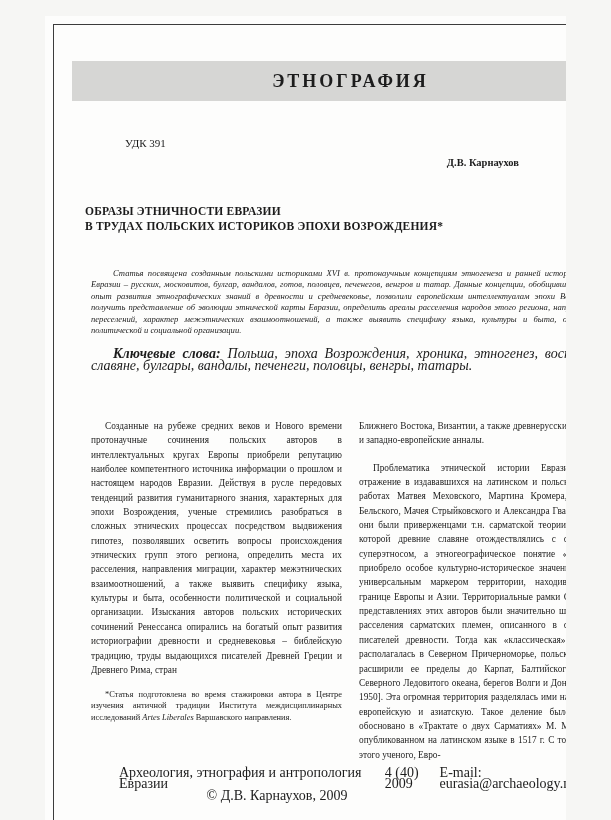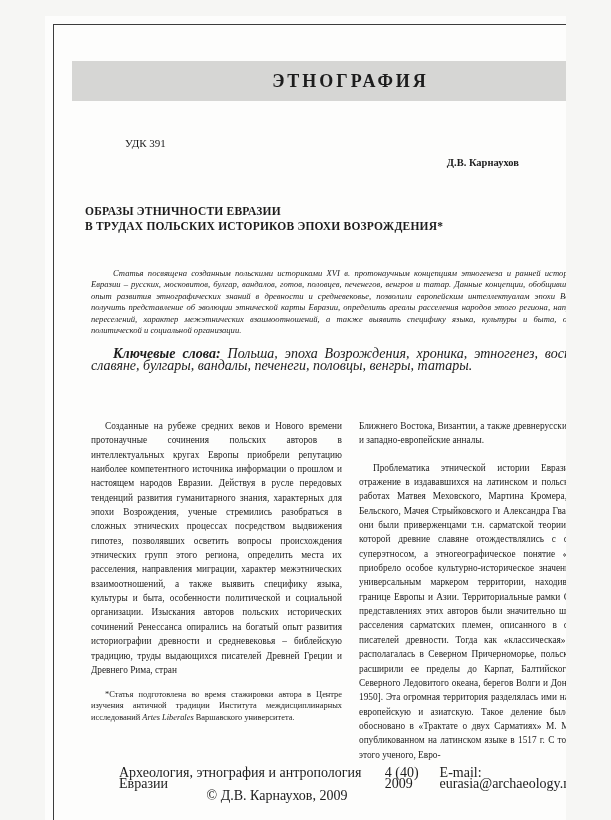--- a/index.html
+++ b/index.html
@@ -70,21 +70,21 @@
   </div>
 
   <div class="abstract-block">
     <p class="abstract">Статья посвящена созданным польскими историками XVI в. протонаучным концепциям этногенеза и ранней истории народов Евразии – русских, московитов, булгар, вандалов, готов, половцев, печенегов, венгров и татар. Данные концепции, обобщившие богатый опыт развития этнографических знаний в древности и средневековье, позволили европейским интеллектуалам эпохи Возрождения получить представление об эволюции этнической карты Евразии, определить ареалы расселения народов этого региона, направления их переселений, характер межэтнических взаимоотношений, а также выявить специфику языка, культуры и быта, особенности политической и социальной организации.</p>
     <p class="keywords"><span class="kw-label">Ключевые слова:</span><span> Польша, эпоха Возрождения, хроника, этногенез, восточные славяне, булгары, вандалы, печенеги, половцы, венгры, татары.</span></p>
   </div>
 
   <div class="columns">
     <div class="col">
       <p class="indent">Созданные на рубеже средних веков и Нового времени протонаучные сочинения польских авторов в интеллектуальных кругах Европы приобрели репутацию наиболее компетентного источника информации о прошлом и настоящем народов Евразии. Действуя в русле передовых тенденций развития гуманитарного знания, характерных для эпохи Возрождения, ученые стремились разобраться в сложных этнических процессах посредством выдвижения гипотез, позволявших осветить вопросы происхождения этнических групп этого региона, определить места их расселения, направления миграции, характер межэтнических взаимоотношений, а также выявить специфику языка, культуры и быта, особенности политической и социальной организации. Изыскания авторов польских исторических сочинений Ренессанса опирались на богатый опыт развития историографии древности и средневековья – библейскую традицию, труды выдающихся писателей Древней Греции и Древнего Рима, стран</p>
-      <div class="footnote"><span>*Статья подготовлена во время стажировки автора в Центре изучения античной традиции Института междисциплинарных исследований </span><span class="latin">Artes Liberales</span><span> Варшавского университета.</span></div>
+      <div class="footnote"><span>*Статья подготовлена во время стажировки автора в Центре изучения античной традиции Института междисциплинарных исследований </span><span class="latin">Artes Liberales</span><span> Варшавского направления.</span></div>
     </div>
     <div class="col">
       <p>Ближнего Востока, Византии, а также древнерусские летописи и западно-европейские анналы.</p>
       <p class="indent gap-top">Проблематика этнической истории Евразии нашла отражение в издававшихся на латинском и польском языках работах Матвея Меховского, Мартина Кромера, Марцина Бельского, Мачея Стрыйковского и Александра Гваньини. Все они были приверженцами т.н. сарматской теории, в рамках которой древние славяне отождествлялись с сарматским суперэтносом, а этногеографическое понятие «Сарматия» приобрело особое культурно-историческое значение – стало универсальным маркером территории, находившейся на границе Европы и Азии. Территориальные рамки Сарматии в представлениях этих авторов были значительно шире ареала расселения сарматских племен, описанного в сочинениях писателей древности. Тогда как «классическая» Сарматия располагалась в Северном Причерноморье, польские ученые расширили ее пределы до Карпат, Балтийского моря и Северного Ледовитого океана, берегов Волги и Дона [Ulewicz, 1950]. Эта огромная территория разделялась ими на две зоны: европейскую и азиатскую. Такое деление было впервые обосновано в «Трактате о двух Сарматиях» М. Меховского, опубликованном на латинском языке в 1517 г. С точки зрения этого ученого, Евро-</p>
     </div>
   </div>
 
   <div class="footer">
     <div class="footer-row">
       <span class="footer-journal">Археология, этнография и антропология Евразии</span>

